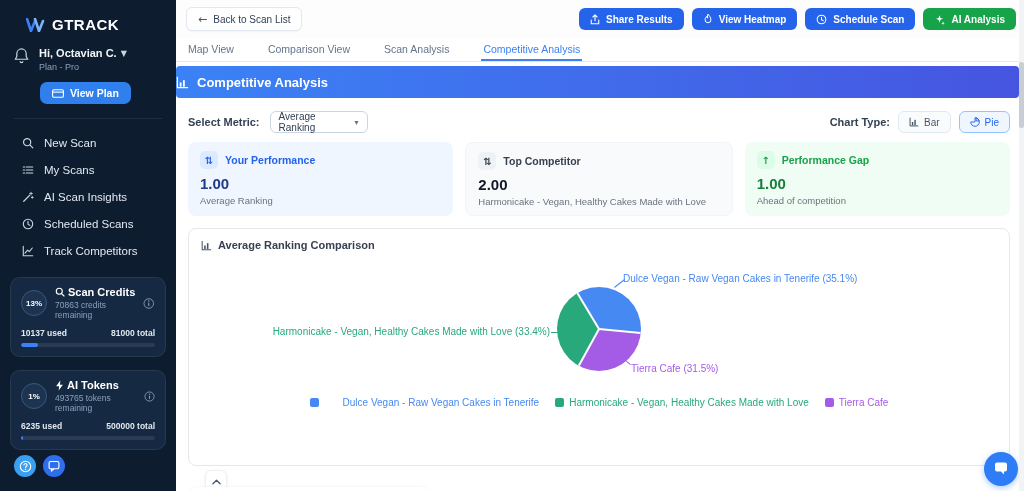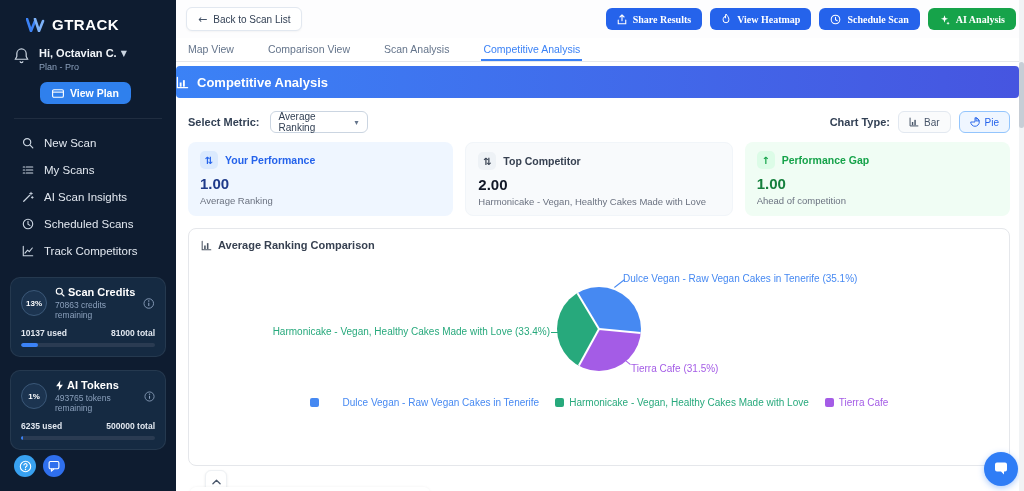--- a/index.html
+++ b/index.html
@@ -31,21 +31,21 @@
   .side-footer { position:absolute; left:14px; bottom:14px; display:flex; gap:7px; }
   .fab-small { width:22px; height:22px; border-radius:50%; border:none; display:flex; align-items:center; justify-content:center; cursor:pointer; }
   .fab-help { background:#38a1f0; }
   .fab-msg { background:#2f6fed; }
 
   
   .main { flex:1; position:relative; background:#fff; overflow:hidden; }
   .topbar { height:38px; display:flex; align-items:center; padding:0 8px 0 10px; background:#fdfdfe; }
   .back-btn { display:flex; align-items:center; gap:6px; background:#fff; border:1px solid #e2e8f0; border-radius:6px; height:24px; padding:0 11px; font-size:10px; color:#334155; cursor:pointer; box-shadow:0 1px 2px rgba(0,0,0,.04); }
   .top-actions { margin-left:auto; display:flex; gap:8px; }
-  .action-btn { display:flex; align-items:center; gap:6px; border:none; border-radius:6px; height:22px; padding:0 11px; font-size:10px; font-weight:bold; color:#fff; cursor:pointer;font-family:Liberation Serif, serif; }
+  .action-btn { display:flex; align-items:center; gap:6px; border:none; border-radius:6px; height:22px; padding:0 11px; font-size:10px; font-weight:bold; color:#fff; cursor:pointer; }
   .tabs { height:24px; display:flex; gap:30px; padding-left:10px; border-bottom:1px solid #e5e7eb; background:#fff; }
   .tab { font-size:10.5px; color:#64748b; display:flex; align-items:center; border-bottom:2px solid transparent; cursor:pointer; padding:0 2px; }
   .tab.active { color:#3b82f6; border-bottom-color:#3b82f6; }
   .banner { height:32px; margin:4px 5px 0 0; background:linear-gradient(90deg,#3b82f6 0%,#4655e0 100%); border-radius:4px; display:flex; align-items:center; gap:8px; }
   .banner-title { color:#fff; font-size:13px; font-weight:bold; }
   .controls { height:24px; margin:12px 14px 0 12px; display:flex; align-items:center; }
   .ctrl-label { font-size:11px; font-weight:bold; color:#334155; }
   .metric-select { display:flex; align-items:center; justify-content:space-between; width:98px; height:22px; margin-left:10px; border:1px solid #cbd5e1; border-radius:6px; background:#fff; font-size:10px; color:#334155; padding:0 8px; cursor:pointer; }
   .chart-type { margin-left:auto; display:flex; align-items:center; gap:8px; }
   .ct-btn { display:flex; align-items:center; gap:5px; height:22px; padding:0 10px; border-radius:6px; font-size:10px; cursor:pointer; border:1px solid #e2e8f0; background:#fafbfc; color:#475569; }

